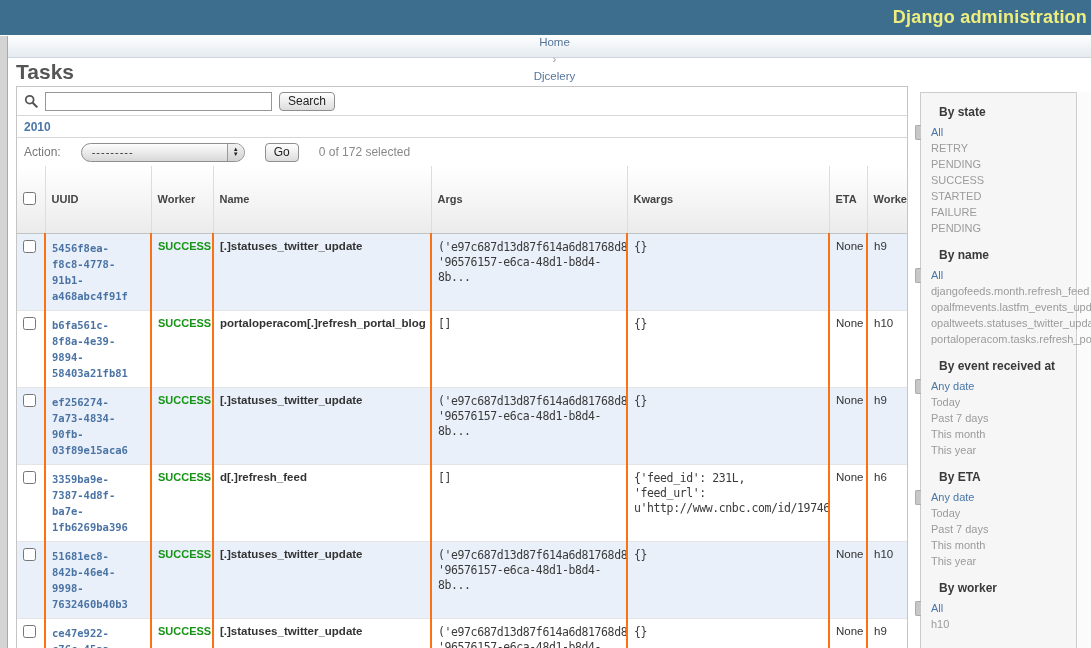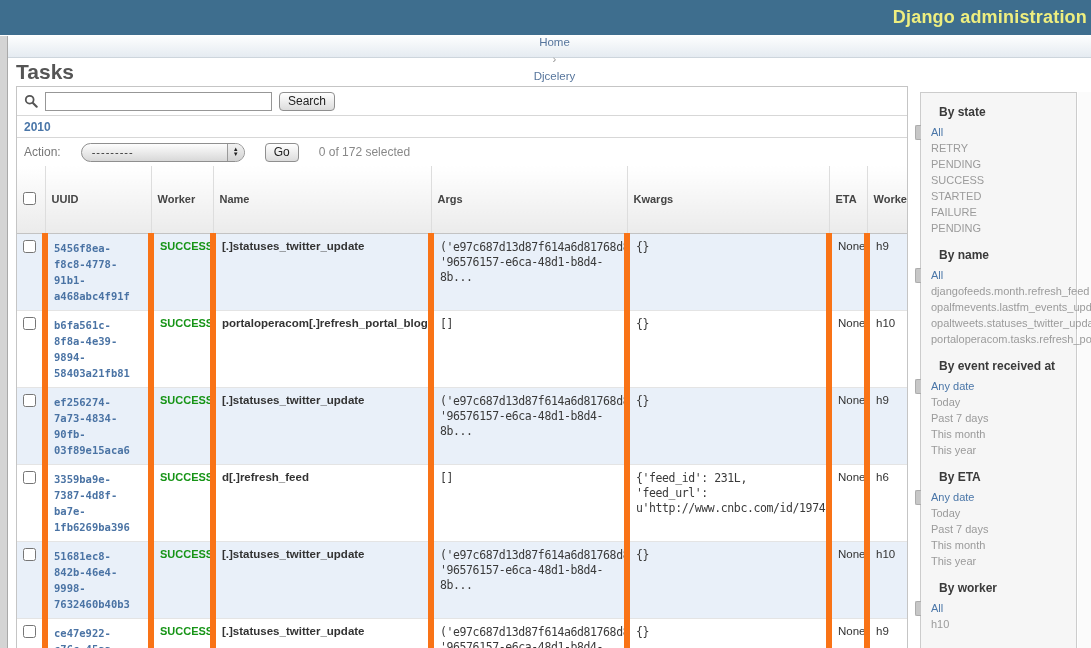--- a/index.html
+++ b/index.html
@@ -98,21 +98,21 @@
   col.c-name{width:218px;} col.c-args{width:196px;} col.c-kwargs{width:202px;}
   col.c-eta{width:38px;} col.c-worker{width:42px;}
   table.results th {
     height:23px; text-align:left; font-size:11px; color:#444; font-weight:bold;
     background:linear-gradient(#ffffff,#ebebeb);
     border-bottom:1px solid #c3c3c3; border-left:1px solid #dddddd;
     padding:0 6px; white-space:nowrap;
   }
   table.results th:first-child, table.results td:first-child { border-left:none; }
   table.results td {
-    vertical-align:top; padding:6px 6px; border-left:6px solid #f97316;
+    vertical-align:top; padding:6px 6px; border-left:2px solid #f97316;
     border-top:1px solid #e4e4e4; font-size:11.5px; overflow:hidden;
   }
   table.results tr { height:67px; }
   table.results tr.alt { background:#e9f0f9; }
   td.cb-cell, th.cb-cell { text-align:left; padding-left:6px; }
   .uuid a {
     font-family:"DejaVu Sans Mono",monospace; font-size:10.5px; font-weight:bold;
     color:#4a73a4; text-decoration:none; line-height:16px; white-space:pre-line;
     display:block;
   }

